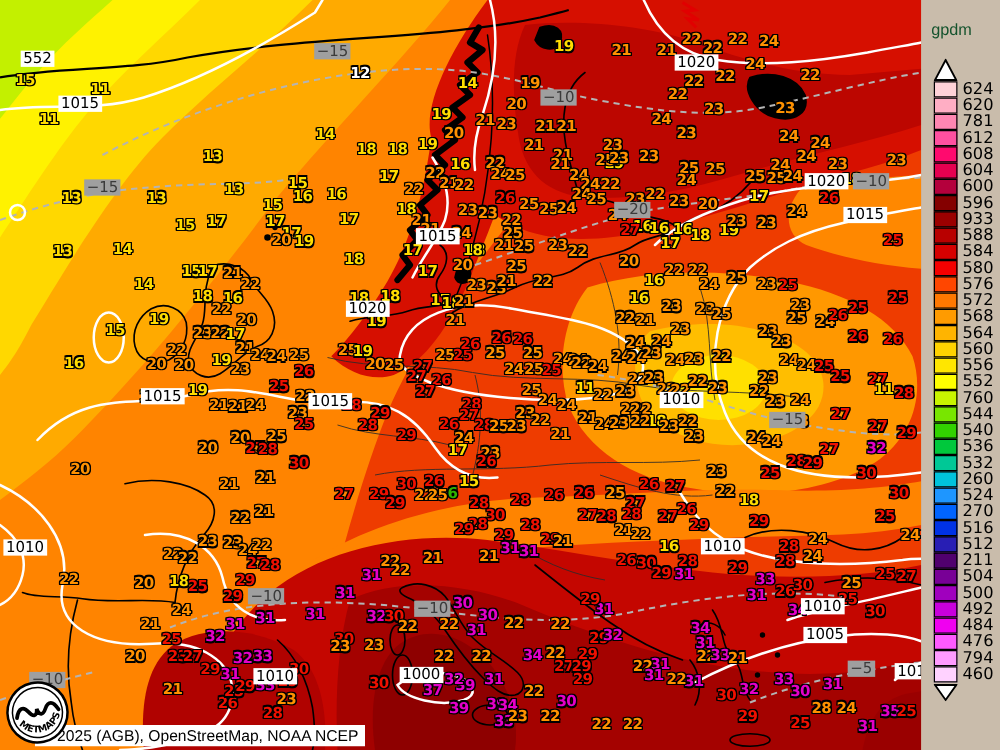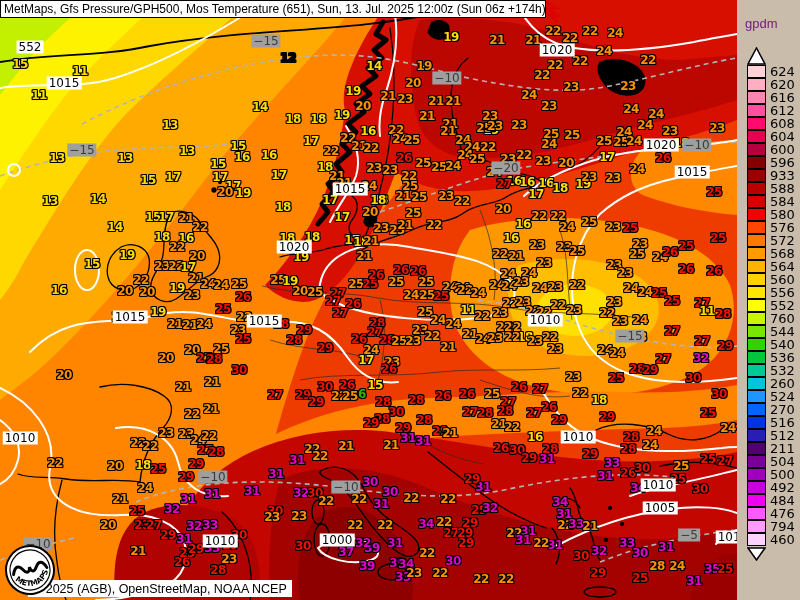--- a/index.html
+++ b/index.html
@@ -20,21 +20,21 @@
   
   #titlebar{position:absolute;left:0;top:0;width:544px;height:16px;background:#fff;
             border:1px solid #000;display:flex;align-items:center;z-index:30;}
   #titlebar span{font-size:12px;color:#000;padding-left:3px;white-space:nowrap;}
   
   #footer{position:absolute;left:28px;top:580px;height:17px;background:#fff;
           display:flex;align-items:center;z-index:30;padding:0 5px;}
   #footer span{font-size:12.5px;color:#000;white-space:nowrap;}
   
   #scalebar{position:absolute;left:737px;top:0;width:63px;height:600px;background:#c9bcab;z-index:25;}
-  #gpdm{position:absolute;left:8px;top:16px;font-size:13px;color:#701a75;}
+  #gpdm{position:absolute;left:8px;top:16px;font-size:13px;color:#14532d;}
   #scale-list{position:absolute;left:10px;top:66px;}
   .srow{position:relative;height:13px;}
   .sw{position:absolute;left:0;top:0;width:19px;height:13px;border:1px solid #000;
       box-sizing:border-box;margin-top:-1px;}
   .sv{position:absolute;left:23px;top:-1px;font:13px/13px "DejaVu Sans",sans-serif;color:#000;}
   #arrow-up{position:absolute;left:10px;top:47px;}
   #arrow-dn{position:absolute;left:10px;top:547px;}
   
   #logo{position:absolute;left:3px;top:543px;z-index:31;transform:rotate(-12deg);}
 </style>
@@ -156,21 +156,21 @@
         <span class="t" style="left: 187px; top: 151px; color: rgb(255, 220, 0);">13</span>
         <span class="t" style="left: 238px; top: 146px; color: rgb(255, 220, 0);">15</span>
         <span class="t" style="left: 242px; top: 157px; color: rgb(255, 220, 0);">16</span>
         <span class="t" style="left: 218px; top: 164px; color: rgb(255, 220, 0);">15</span>
         <span class="t" style="left: 220px; top: 177px; color: rgb(255, 220, 0);">17</span>
         <span class="t" style="left: 148px; top: 180px; color: rgb(255, 220, 0);">15</span>
         <span class="t" style="left: 173px; top: 177px; color: rgb(255, 220, 0);">17</span>
         <span class="t" style="left: 233px; top: 186px; color: rgb(255, 220, 0);">17</span>
         <span class="t" style="left: 225px; top: 192px; color: rgb(255, 145, 0);">20</span>
         <span class="t" style="left: 243px; top: 193px; color: rgb(255, 220, 0);">19</span>
-        <span class="t" style="left: 288px; top: 58px; color: #000000;">12</span>
+        <span class="t" style="left: 288px; top: 58px; color: #ffffff;">12</span>
         <span class="t" style="left: 260px; top: 107px; color: rgb(255, 220, 0);">14</span>
         <span class="t" style="left: 374px; top: 66px; color: rgb(255, 220, 0);">14</span>
         <span class="t" style="left: 451px; top: 37px; color: rgb(255, 220, 0);">19</span>
         <span class="t" style="left: 424px; top: 66px; color: rgb(255, 145, 0);">19</span>
         <span class="t" style="left: 413px; top: 83px; color: rgb(255, 145, 0);">20</span>
         <span class="t" style="left: 388px; top: 96px; color: rgb(255, 145, 0);">21</span>
         <span class="t" style="left: 405px; top: 99px; color: rgb(255, 145, 0);">23</span>
         <span class="t" style="left: 436px; top: 101px; color: rgb(255, 145, 0);">21</span>
         <span class="t" style="left: 453px; top: 101px; color: rgb(255, 145, 0);">21</span>
         <span class="t" style="left: 353px; top: 91px; color: rgb(255, 220, 0);">19</span>
@@ -636,41 +636,38 @@
         <span class="gl" style="left: 697px; top: 145px;">−10</span>
         <span class="gl" style="left: 506px; top: 168px;">−20</span>
         <span class="gl" style="left: 630px; top: 336px;">−15</span>
         <span class="gl" style="left: 346px; top: 487px;">−10</span>
         <span class="gl" style="left: 213px; top: 477px;">−10</span>
         <span class="gl" style="left: 38px; top: 544px;">−10</span>
         <span class="gl" style="left: 689px; top: 535px;">−5</span>
       </div>
   </div>
 
-  <div id="titlebar">
-    <span>MetMaps, Gfs Pressure/GPH500, Mos Temperature (651), Sun, 13. Jul. 2025 12:00z (Sun 06z +174h)</span>
-  </div>
 
   <div id="scalebar">
     <div id="gpdm">gpdm</div>
     <svg id="arrow-up" width="19" height="18">
       <polygon points="9.5,1 18,17 1,17" fill="#fff" stroke="#000" stroke-width="1.5"></polygon>
     </svg>
     <div id="scale-list">
         <div class="srow">
           <span class="sw" style="background: rgb(255, 210, 216);"></span>
           <span class="sv">624</span>
         </div>
         <div class="srow">
           <span class="sw" style="background: rgb(255, 174, 196);"></span>
           <span class="sv">620</span>
         </div>
         <div class="srow">
           <span class="sw" style="background: rgb(255, 134, 178);"></span>
-          <span class="sv">616</span>
+          <span class="sv">781</span>
         </div>
         <div class="srow">
           <span class="sw" style="background: rgb(255, 80, 160);"></span>
           <span class="sv">612</span>
         </div>
         <div class="srow">
           <span class="sw" style="background: rgb(255, 10, 110);"></span>
           <span class="sv">608</span>
         </div>
         <div class="srow">

